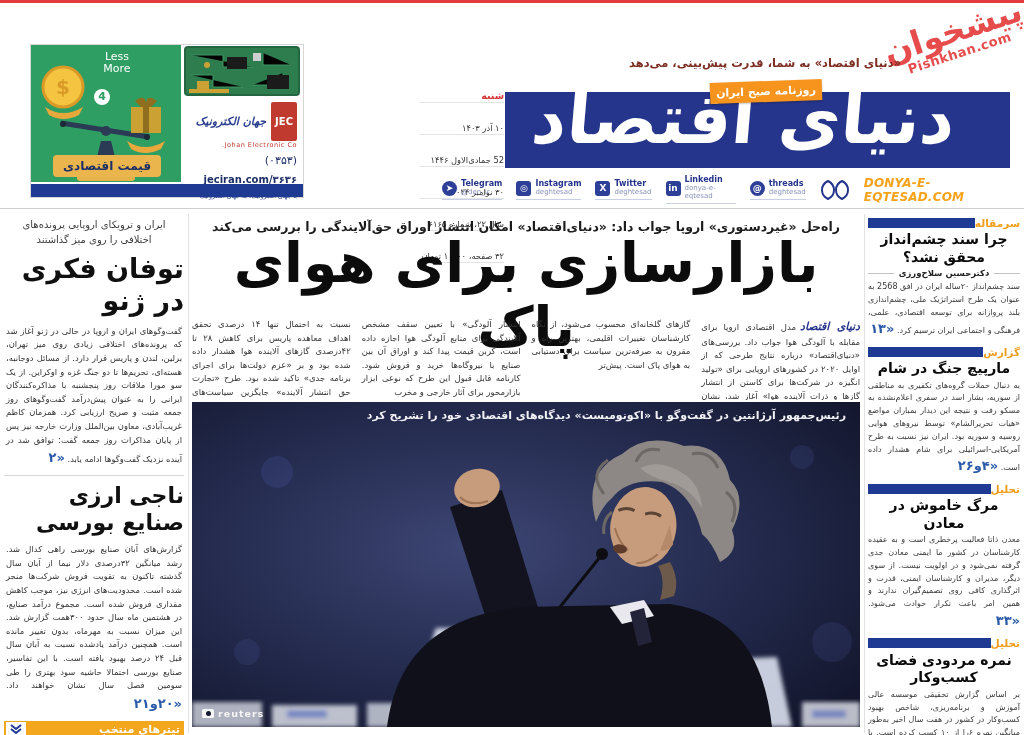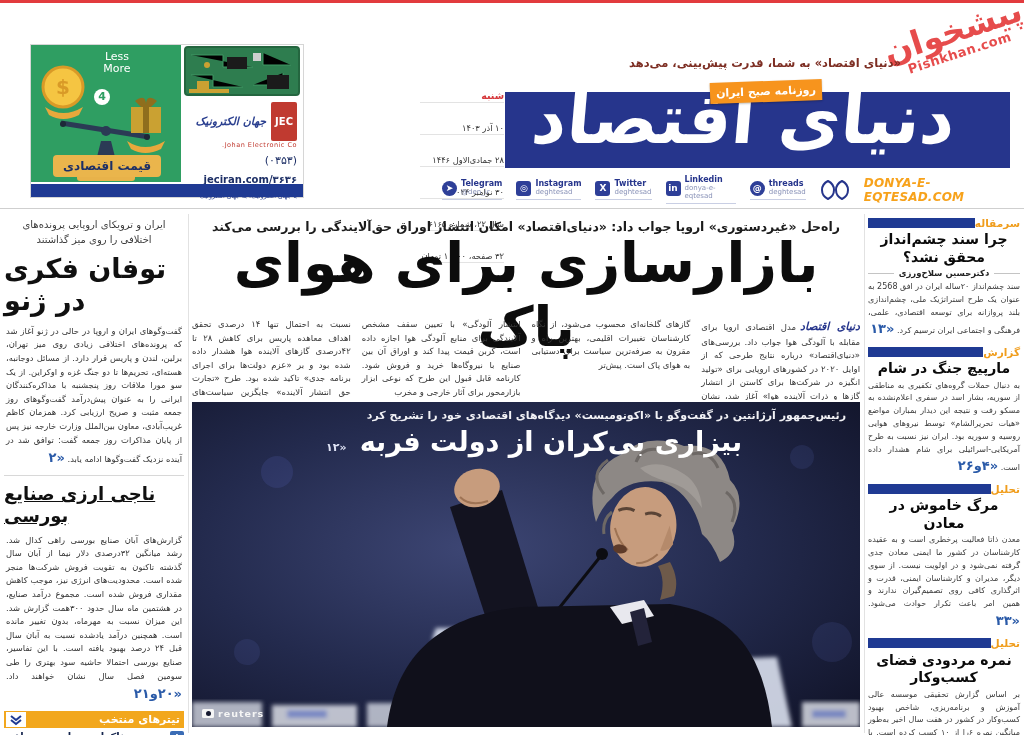--- a/index.html
+++ b/index.html
@@ -80,21 +80,21 @@
   .ph-head{font-size:27px;font-weight:bold;color:#fff;}
   .ph-pg{font-size:11px;color:#dfe3f5;font-weight:bold;margin-right:8px;}
   .credit{position:absolute;left:10px;bottom:8px;display:flex;align-items:center;gap:4px;color:#f5f5f5;
           font-size:9.5px;font-weight:bold;letter-spacing:1px;}
   .cam{width:12px;height:9px;background:#f5f5f5;border-radius:1.5px;position:relative;}
   .cam::after{content:"";position:absolute;left:3.5px;top:1.5px;width:5px;height:5px;border-radius:50%;background:#161a30;}
 
   
   .leftcol{left:4px;top:218px;width:180px;direction:rtl;}
   .lc-kicker{text-align:center;font-size:10px;color:#3c3c3c;line-height:1.45;padding:0 6px;}
-  .lc-head{text-align:left;font-size:27px;font-weight:bold;color:#101010;line-height:1.2;margin:6px 0 7px;}
+  .lc-head{text-align:right;font-size:27px;font-weight:bold;color:#101010;line-height:1.2;margin:6px 0 7px;}
   .lc-body{font-size:8.4px;line-height:1.62;color:#333;text-align:justify;padding:0 2px;}
   .lc-div{height:1px;background:#d8d8d8;margin:7px 0;}
   .picks-bar{margin-top:7px;height:17px;background:#f2a71d;display:flex;align-items:center;
              justify-content:space-between;padding:0 4px 0 2px;}
   .picks-title{color:#fff;font-weight:bold;font-size:11px;}
   .picks-icon{width:20px;height:15px;background:#fff;display:flex;align-items:center;justify-content:center;}
   .pick-row{display:flex;align-items:center;gap:5px;height:16.6px;border-bottom:1px solid #e4e4e4;}
   .pick-badge{flex:0 0 auto;width:14px;height:12px;background:#3a6cb5;border-radius:2px;color:#fff;
               font-size:8px;font-weight:bold;text-align:center;line-height:12px;}
   .pick-text{font-size:10px;font-weight:bold;color:#14244d;white-space:nowrap;overflow:hidden;}
@@ -176,21 +176,21 @@
 
   <div class="abs tagline rtl">«دنیای اقتصاد» به شما، قدرت پیش‌بینی، می‌دهد</div>
   <div class="abs banner">
     <div class="nameplate rtl">دنیای اقتصاد</div>
     <div class="mbadge">روزنامه صبح ایران</div>
   </div>
 
   <div class="abs dates">
     <div class="d-row first">شنبه</div>
     <div class="d-row">۱۰ آذر ۱۴۰۳</div>
-    <div class="d-row">۲۸ جمادی‌الاول ۱۴۴۶</div>
+    <div class="d-row">52 جمادی‌الاول ۱۴۴۶</div>
     <div class="d-row">۳۰ نوامبر ۲۰۲۴</div>
     <div class="d-row">سال ۲۲، شماره ۶۱۶۵</div>
     <div class="d-row">۳۲ صفحه، ۱۰۰۰۰ تومان</div>
   </div>
 
   <div class="abs social">
     <div class="soc-item">
       <div class="soc-icon">➤</div>
       <div>
           <div class="soc-name">Telegram</div>
@@ -300,36 +300,32 @@
         <path d="M470 150 q-8 10 -20 12" stroke="#9e7354" stroke-width="2" fill="none"></path>
         <path d="M478 120 l6 18 q-4 8 -12 8" fill="#b58a6b"></path>
       </g>
 
       <path d="M404 120 Q390 70 430 52 Q455 30 492 44 Q530 40 538 78 Q556 96 540 128 Q548 150 528 160 Q520 140 510 132 Q500 90 470 80 Q436 76 420 96 Q410 104 404 120 Z" fill="#8d8885"></path>
       <path d="M412 92 q-16 -20 4 -34 M444 60 q6 -16 24 -12 M500 52 q18 -4 26 14 M534 90 q14 10 6 30 M420 110 q-10 8 -8 22" stroke="#6d6865" stroke-width="3" fill="none"></path>
       <path d="M448 66 q20 -10 44 6 q16 10 18 34 q-14 -22 -34 -26 q-20 -6 -28 -14" fill="#a09b97"></path>
       <path d="M478 160 q10 18 4 34 l-14 4 q6 -20 -2 -34" fill="#6e5a4a"></path>
     </svg>
     <div class="ph-kicker">رئیس‌جمهور آرژانتین در گفت‌وگو با «اکونومیست» دیدگاه‌های اقتصادی خود را تشریح کرد</div>
-    <div class="ph-headrow">
-      <span class="ph-head">بیزاری بی‌کران از دولت فربه</span>
-      <span class="ph-pg rtl">«۱۲</span>
-    </div>
     <div class="credit">
       <span class="cam"></span>
       <span>reuters</span>
     </div>
   </div>
 
   <div class="abs leftcol">
     <div class="lc-kicker">ایران و ترویکای اروپایی پرونده‌های اختلافی را روی میز گذاشتند</div>
     <div class="lc-head">توفان فکری در ژنو</div>
     <div class="lc-body"><span>گفت‌وگوهای ایران و اروپا در حالی در ژنو آغاز شد که پرونده‌های اختلافی زیادی روی میز تهران، برلین، لندن و پاریس قرار دارد. از مسائل دوجانبه، هسته‌ای، تحریم‌ها تا دو جنگ غزه و اوکراین. از یک سو مورا ملاقات روز پنجشنبه با مذاکره‌کنندگان ایرانی را به عنوان پیش‌درآمد گفت‌وگوهای روز جمعه مثبت و صریح ارزیابی کرد. همزمان کاظم غریب‌آبادی، معاون بین‌الملل وزارت خارجه نیز پس از پایان مذاکرات روز جمعه گفت: توافق شد در آینده نزدیک گفت‌وگوها ادامه یابد.</span> <span class="pg" style="display:inline;">«۲</span></div>
     <div class="lc-div"></div>
-    <div class="lc-head" style="font-size:18px;text-decoration:underline;">ناجی ارزی صنایع بورسی</div>
+    <div class="lc-head" style="font-size:22px;">ناجی ارزی صنایع بورسی</div>
     <div class="lc-body"><span>گزارش‌های آبان صنایع بورسی راهی کدال شد. رشد میانگین ۳۲درصدی دلار نیما از آبان سال گذشته تاکنون به تقویت فروش شرکت‌ها منجر شده است. محدودیت‌های انرژی نیز، موجب کاهش مقداری فروش شده است. مجموع درآمد صنایع، در هشتمین ماه سال حدود ۳۰۰همت گزارش شد. این میزان نسبت به مهرماه، بدون تغییر مانده است. همچنین درآمد یادشده نسبت به آبان سال قبل ۲۴ درصد بهبود یافته است. با این تفاسیر، صنایع بورسی احتمالا حاشیه سود بهتری را طی سومین فصل سال نشان خواهند داد.</span> <span class="pg" style="display:inline;">«۲۰و۲۱</span></div>
     <div class="picks-bar">
       <span class="picks-title">تیترهای منتخب</span>
       <span class="picks-icon">
         <svg width="14" height="12" viewBox="0 0 14 12">
             <polyline points="2,2 7,6 12,2" fill="none" stroke="#1f3a93" stroke-width="2"></polyline>
             <polyline points="2,6 7,10 12,6" fill="none" stroke="#1f3a93" stroke-width="2"></polyline>
           </svg>
       </span>
     </div>

